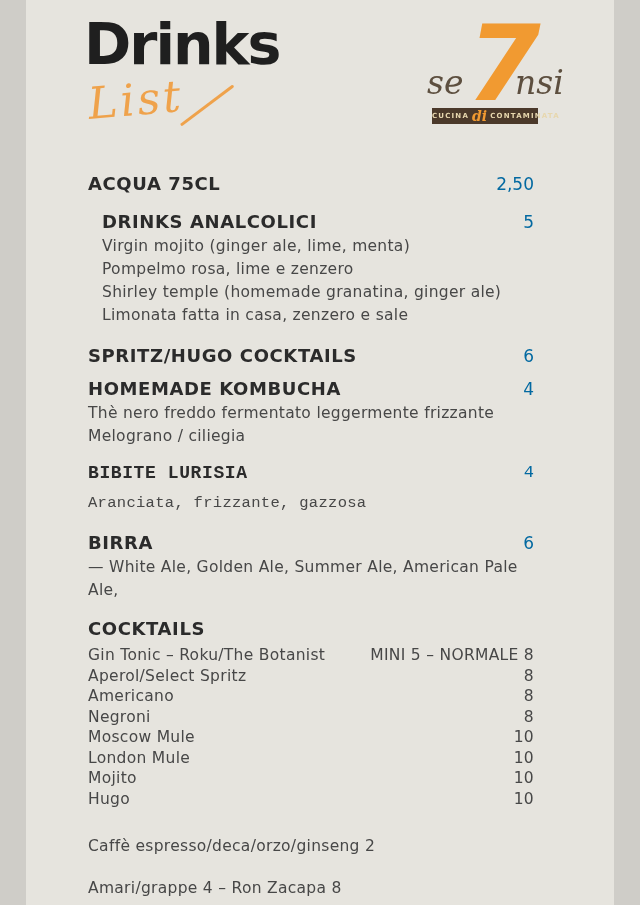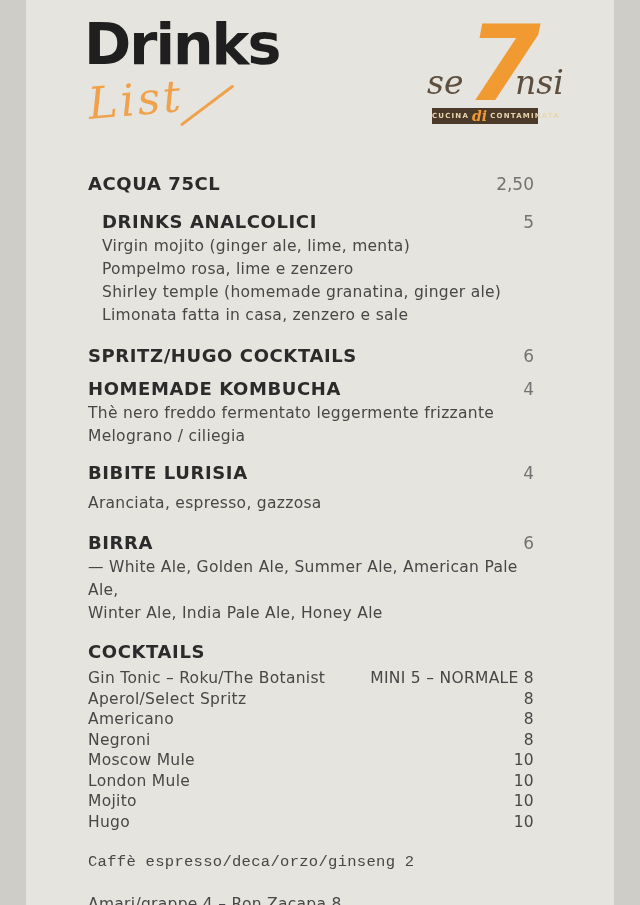--- a/index.html
+++ b/index.html
@@ -74,45 +74,45 @@
     font-family:"DejaVu Serif","Liberation Serif",serif;
     font-style:italic; font-size:14px; letter-spacing:0;
   }
   
   .menu { padding:8px 80px 0 62px; }
   .row { display:flex; justify-content:space-between; align-items:center; }
   .heading {
     font-size:18px; font-weight:bold; letter-spacing:0.6px;
     color:var(--heading-dark); line-height:26px;
   }
-  .price { font-size:17px; color:#737373; line-height:26px; }
+  .price { font-size:17px; color:#0369a1; line-height:26px; }
   .desc {
     font-size:15.5px; color:var(--body-gray);
     line-height:23px; letter-spacing:0.3px;
   }
   .sec { margin-bottom:14px; }
   .sec-acqua   { margin-bottom:12px; }
   .sec-drinks  { margin-bottom:16px;margin-left:14px; }
   .sec-spritz  { margin-bottom:7px; }
   .sec-kombucha{ margin-bottom:12px; }
-  .sec-bibite  { margin-bottom:15px; }
+  .sec-bibite  { margin-bottom:15px;font-family:Liberation Mono, monospace; }
   .sec-bibite .desc { margin-top:6px; }
   .sec-birra   { }
   .sec-birra .desc-first { margin-top:3px; }
   .cocktails .heading-row { margin-bottom:3px; }
   .cocktail-row { display:flex; justify-content:space-between; align-items:baseline; }
   .cocktail-name, .cocktail-price {
     font-size:15.5px; color:var(--body-gray);
     line-height:20.5px; letter-spacing:0.3px;
   }
   .footer-line {
     font-size:15.5px; color:var(--body-gray);
     letter-spacing:0.3px; line-height:23px;
   }
-  .footer-line.first { margin-top:19px;font-family:Liberation Mono, monospace; }
+  .footer-line.first { margin-top:26px; }
   .footer-line.second { margin-top:19px; }
 </style>
 </head>
 <body>
 
 <div class="page">
 
   <header class="header">
     <h1 class="title">Drinks</h1>
     <div class="subtitle">List</div>
@@ -164,30 +164,29 @@
       </div>
       <p class="desc">Thè nero freddo fermentato leggermente frizzante</p>
       <p class="desc">Melograno / ciliegia</p>
     </section>
 
     <section class="sec sec-bibite">
       <div class="row heading-row">
         <span class="heading">BIBITE LURISIA</span>
         <span class="price">4</span>
       </div>
-      <p class="desc">Aranciata, espresso, gazzosa</p>
+      <p class="desc">Aranciata, frizzante, gazzosa</p>
     </section>
 
     <section class="sec sec-birra">
       <div class="row heading-row">
         <span class="heading">BIRRA</span>
         <span class="price">6</span>
       </div>
       <p class="desc">— White Ale, Golden Ale, Summer Ale, American Pale Ale,</p>
-      <p class="desc">Winter Ale, India Pale Ale, Honey Ale</p>
     </section>
 
     <section class="cocktails">
       <div class="row heading-row">
         <span class="heading">COCKTAILS</span>
       </div>
       <div class="cocktail-row">
         <span class="cocktail-name">Gin Tonic – Roku/The Botanist</span>
         <span class="cocktail-price">MINI 5 – NORMALE 8</span>
       </div>

